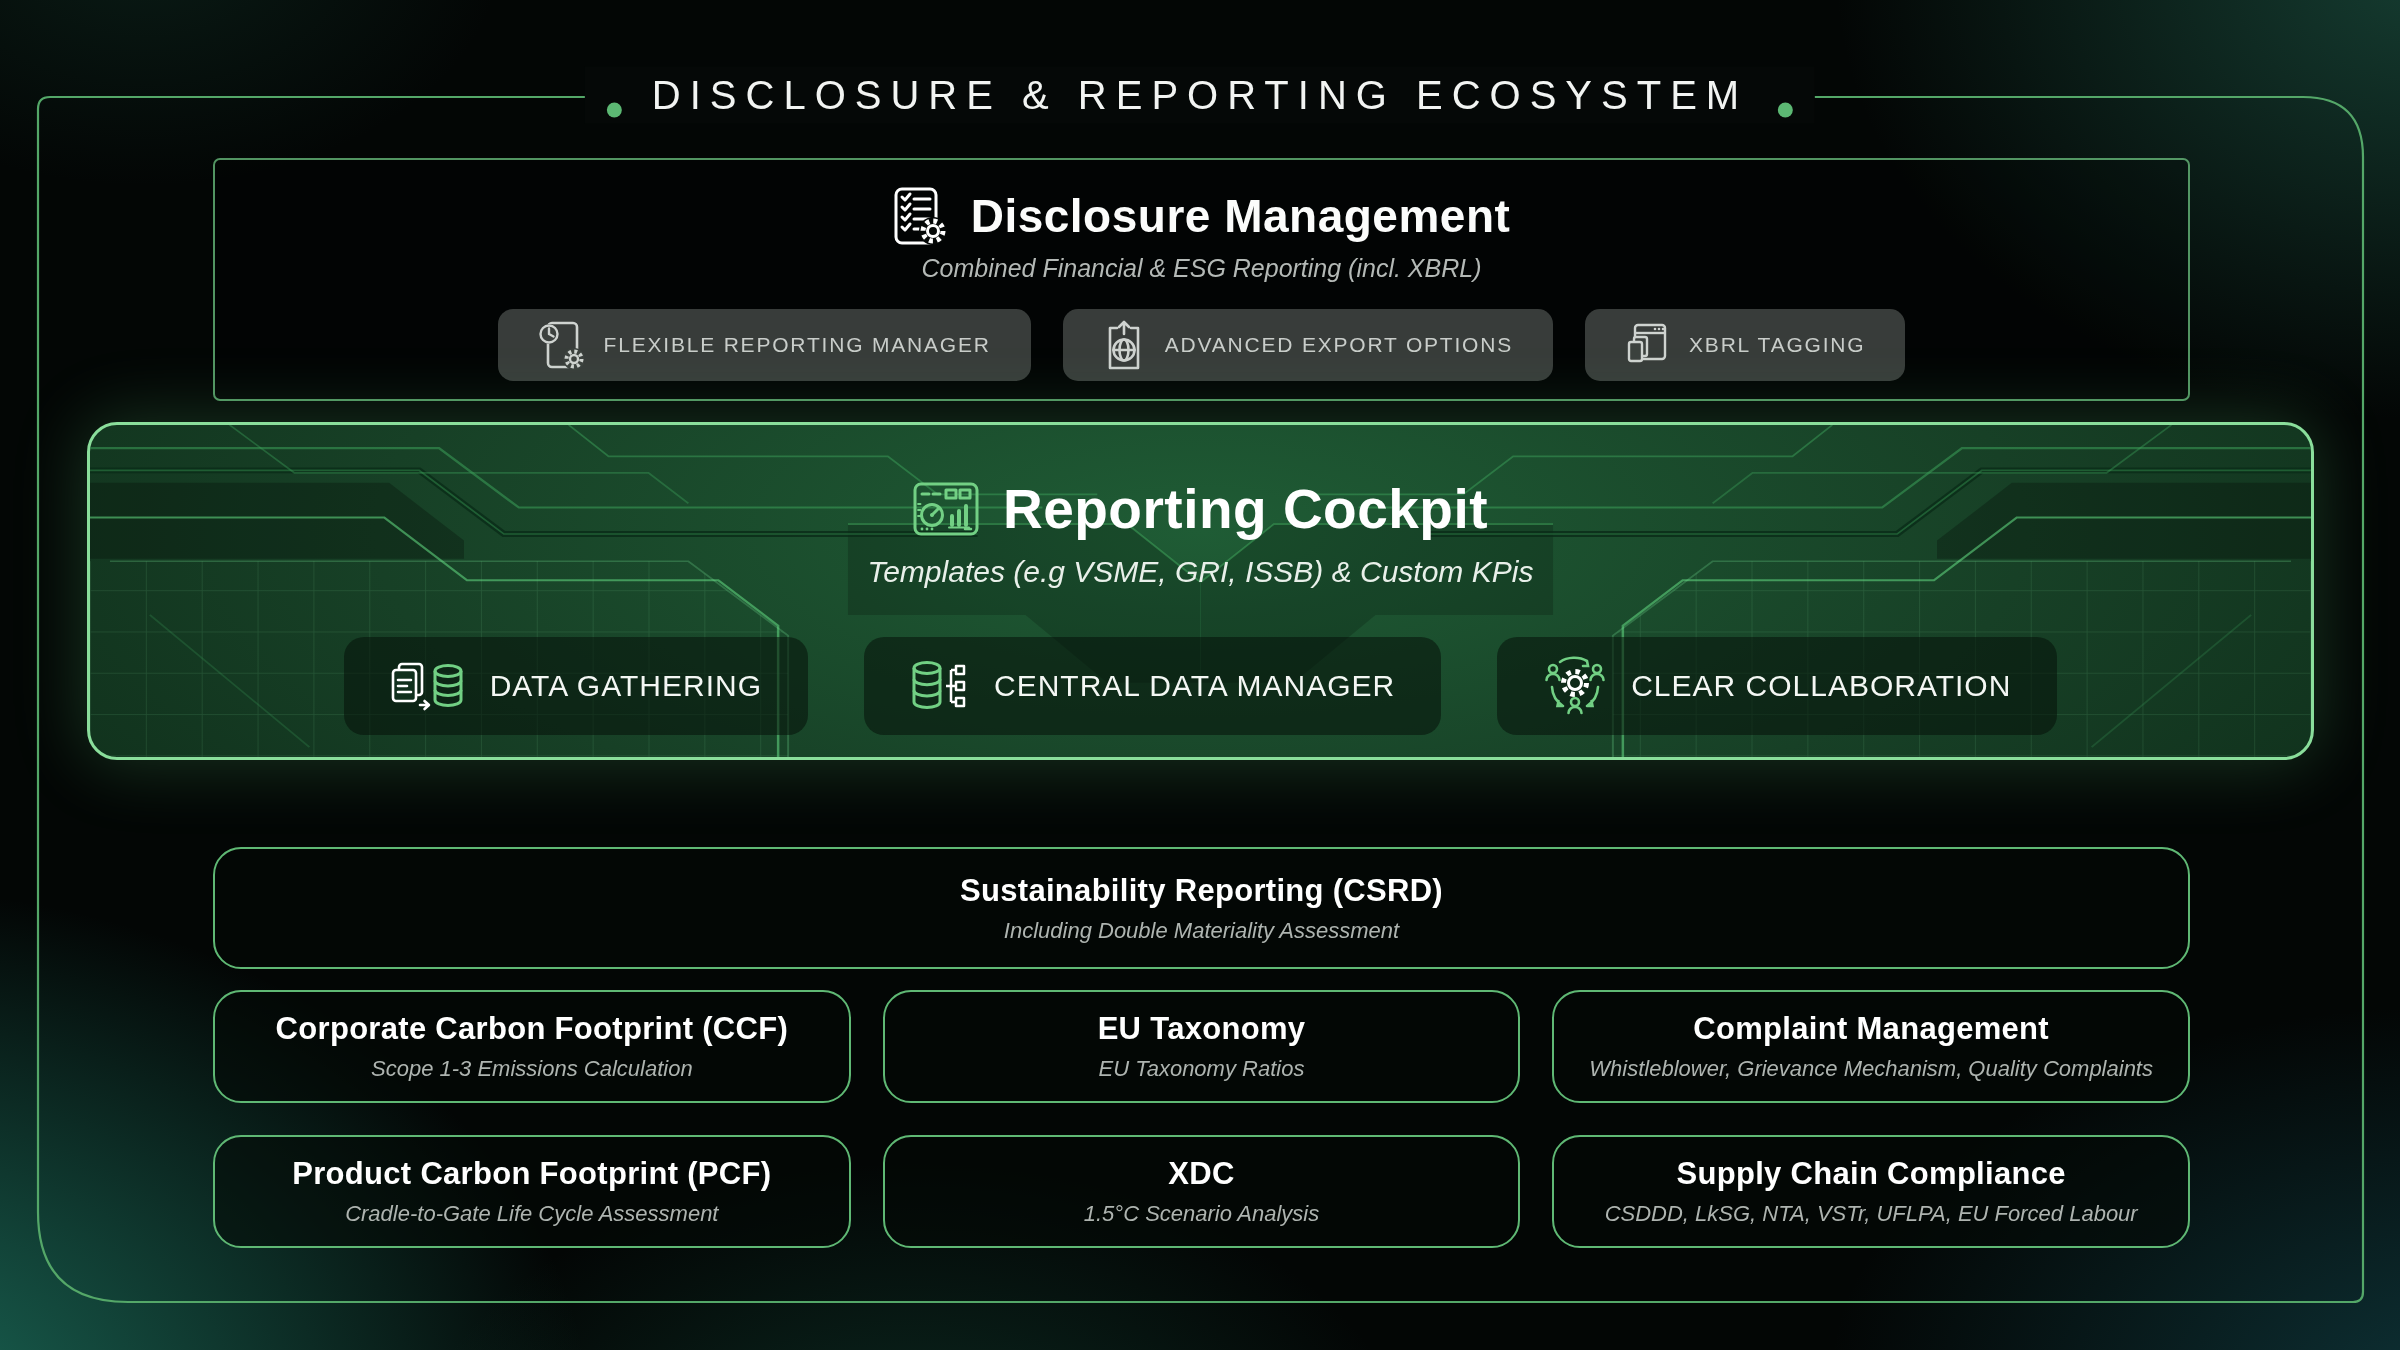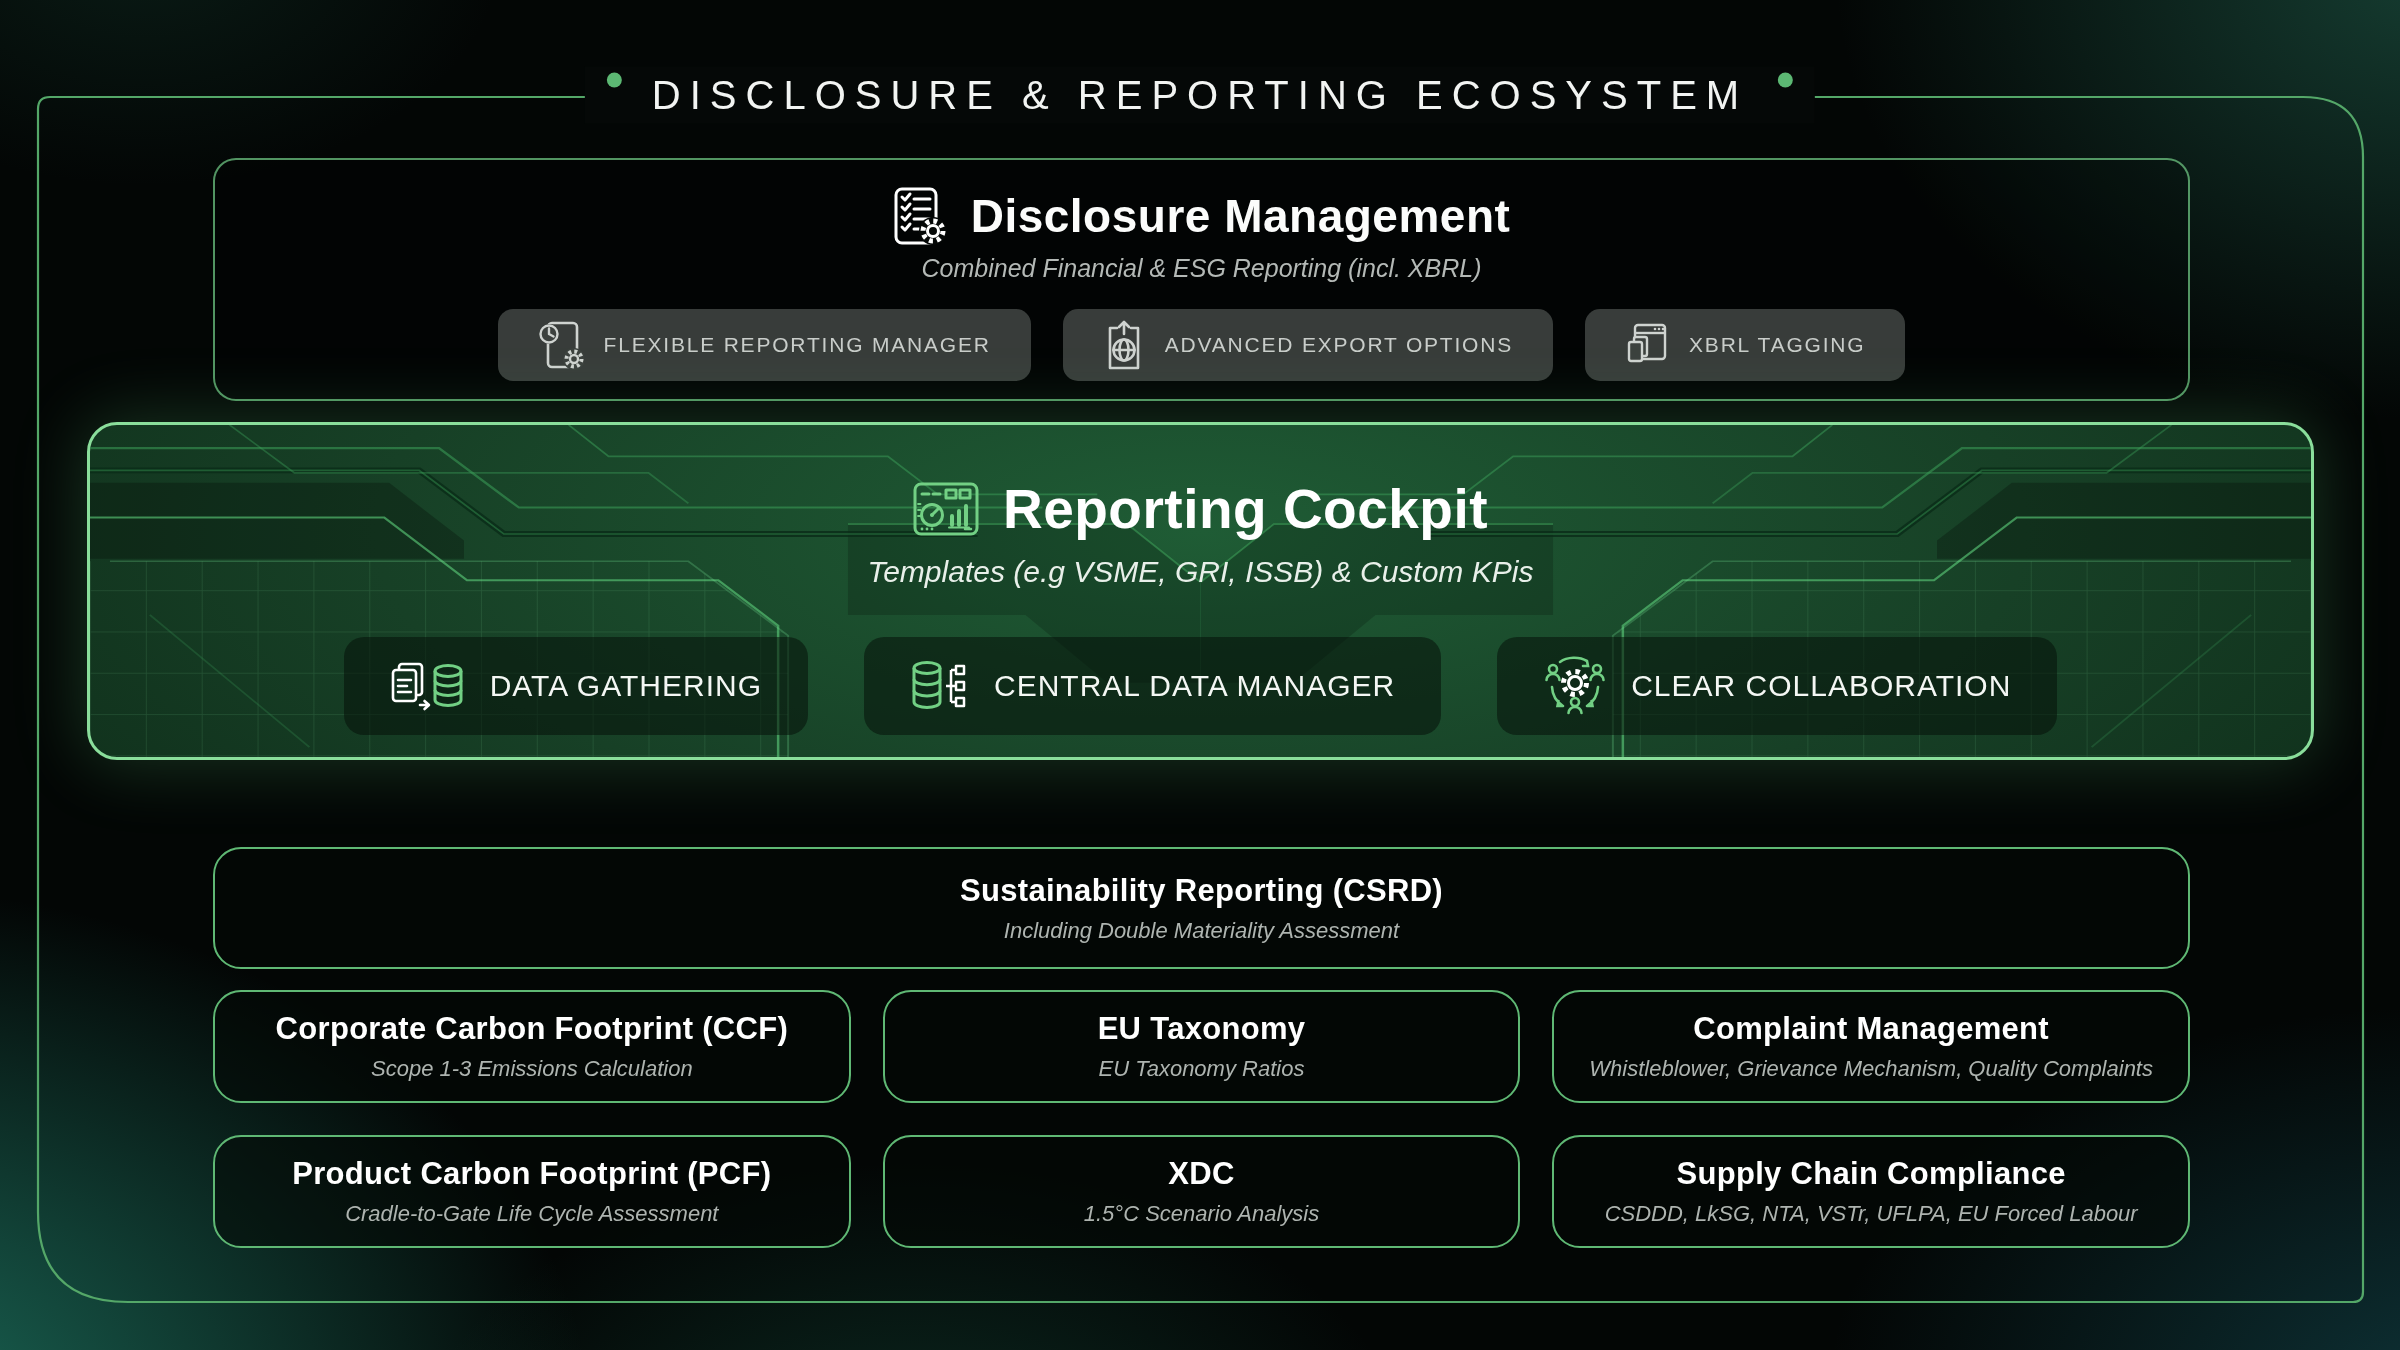--- a/index.html
+++ b/index.html
@@ -12,30 +12,30 @@
       radial-gradient(1000px 620px at 102% 103%, rgba(24,92,101,0.50), rgba(24,92,101,0) 62%),
       radial-gradient(820px 520px at 38% 110%, rgba(26,104,82,0.38), rgba(26,104,82,0) 62%),
       radial-gradient(600px 400px at 6% -4%, rgba(30,90,70,0.25), rgba(30,90,70,0) 60%),
       #030605;
   }
   .abs{position:absolute;}
   
   #frame-svg{position:absolute;inset:0;pointer-events:none;}
   #header-title{
     position:absolute;top:95px;left:1200px;transform:translate(-50%,-50%);
-    display:flex;align-items:flex-start;gap:30px;background:#050807;padding:6px 22px;
+    display:flex;align-items:flex-end;gap:30px;background:#050807;padding:6px 22px;
   }
   #header-title .dot{width:15px;height:15px;border-radius:50%;background:#5cb873;flex:0 0 auto;}
   #header-title .t{
     color:#f2f4f2;font-size:40px;font-weight:500;letter-spacing:9px;white-space:nowrap;
   }
   
   #disclosure-box{
     left:213px;top:158px;width:1977px;height:243px;border:2px solid rgba(110,196,130,0.75);
-    border-radius:23px;background:rgba(0,0,0,0.18);
+    border-radius:7px;background:rgba(0,0,0,0.18);
     display:flex;flex-direction:column;align-items:center;padding-top:26px;box-sizing:border-box;
   }
   .sec-title-row{display:flex;align-items:center;gap:24px;}
   #disclosure-box .sec-title{color:#fbfcfb;font-size:46px;font-weight:700;letter-spacing:0.5px;}
   #disclosure-box .sec-sub{color:#b4b9b6;font-size:25px;font-style:italic;margin-top:8px;}
   .pill-row{display:flex;gap:32px;margin-top:26px;}
   .pill{
     height:72px;border-radius:15px;background:rgba(60,65,62,0.93);
     display:flex;align-items:center;gap:20px;padding:0 40px;
   }

